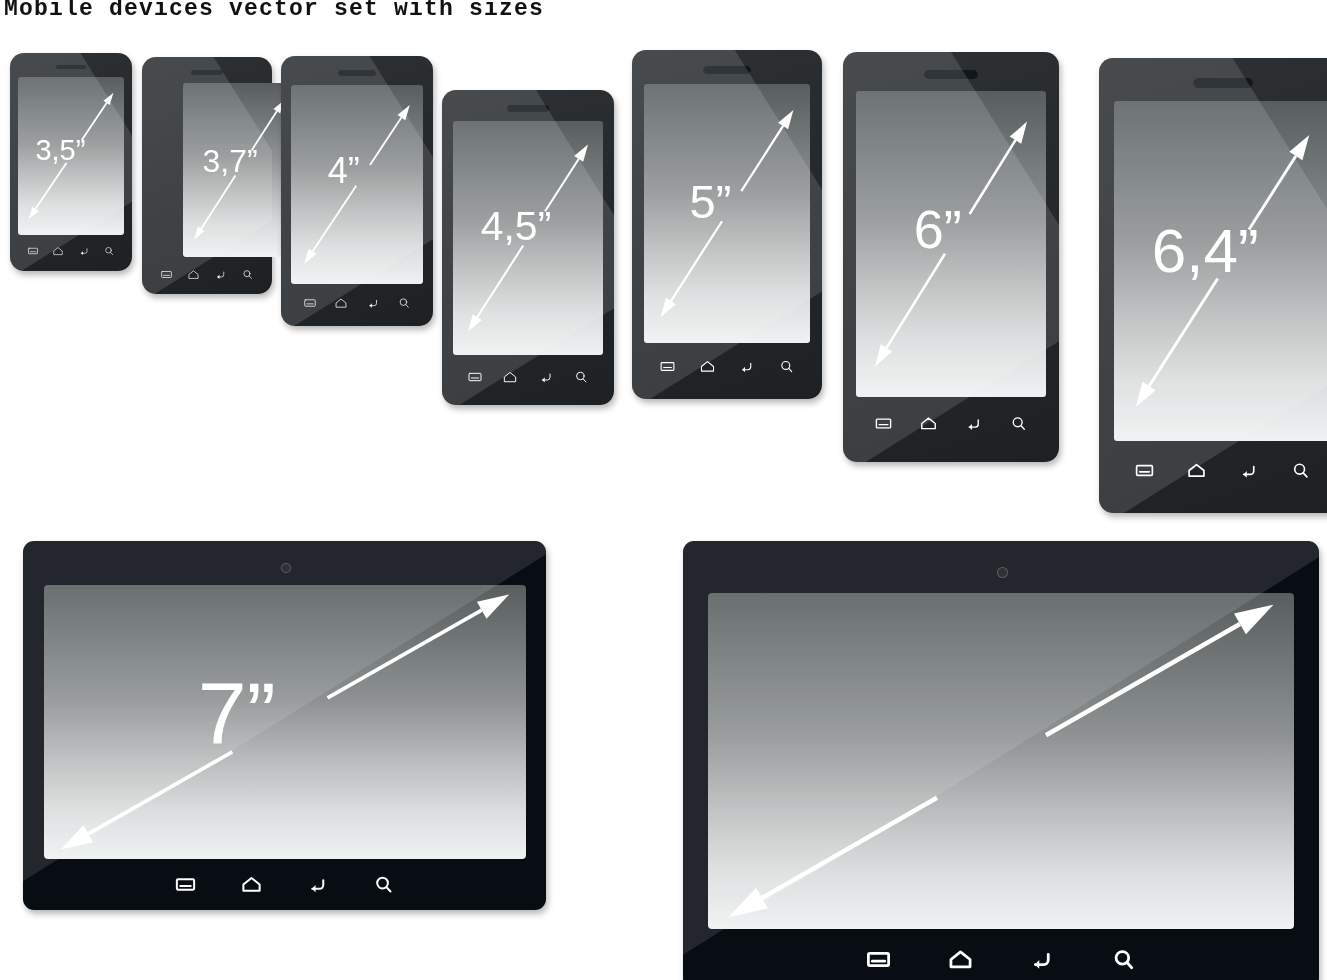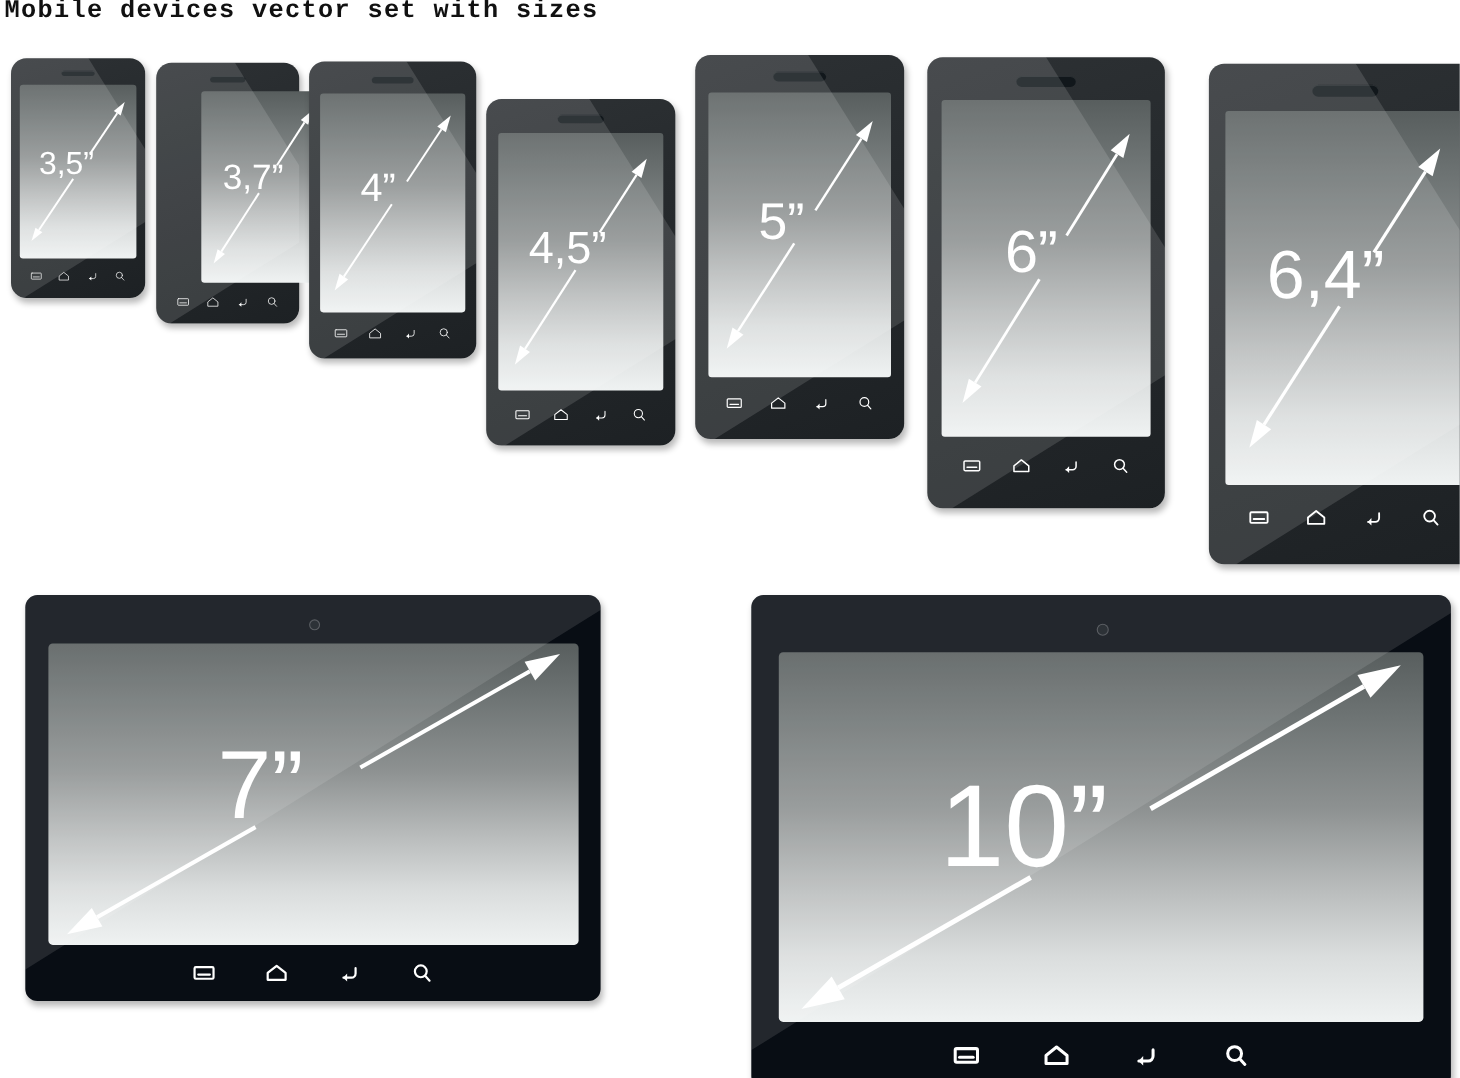--- a/index.html
+++ b/index.html
@@ -392,21 +392,20 @@
     </div>
     <div class="device tablet" style="left: 683px; top: 541px; width: 636px; height: 448px;">
       <div class="body"></div>
       <div class="screen" style="left: 25px; top: 52px; width: 586px; height: 336px;">
         <svg class="arrowsvg" width="586" height="336" viewBox="0 0 586 336">
           <polygon points="20.51,324.24 48.072495800975545,294.62850743746264 59.988939278601364,315.4113523121315" fill="#ffffff"></polygon>
           <line x1="54.030717539788455" y1="305.01992987479707" x2="228.96485" y2="204.7164" stroke="#ffffff" stroke-width="4.536" stroke-linecap="butt"></line>
           <line x1="337.96085" y1="142.22039999999998" x2="531.9692824602115" y2="30.98007012520294" stroke="#ffffff" stroke-width="4.536" stroke-linecap="butt"></line>
           <polygon points="565.49,11.760000000000002 526.0110607213986,20.588647687868516 537.9275041990244,41.37149256253736" fill="#ffffff"></polygon>
         </svg>
-        <div class="sizelabel" style="font-size: 106px; left: 222.68px; top: 157.92px;">10”</div>
       </div>
       <div class="camera" style="width: 9px; height: 9px; left: 313.5px; top: 26px;"></div>
       <div class="gloss dark"></div>
       <div class="nav" style="left: 155px; width: 326px; top: 392px; height: 52px;">
         <span class="ic">
           <svg width="27" height="27" viewBox="0 0 24 24" stroke-width="2.4545454545454546">
             <rect x="3" y="6.5" width="18" height="11" rx="1.2"></rect>
             <line x1="6.5" y1="13.5" x2="17.5" y2="13.5"></line>
           </svg>
         </span>

